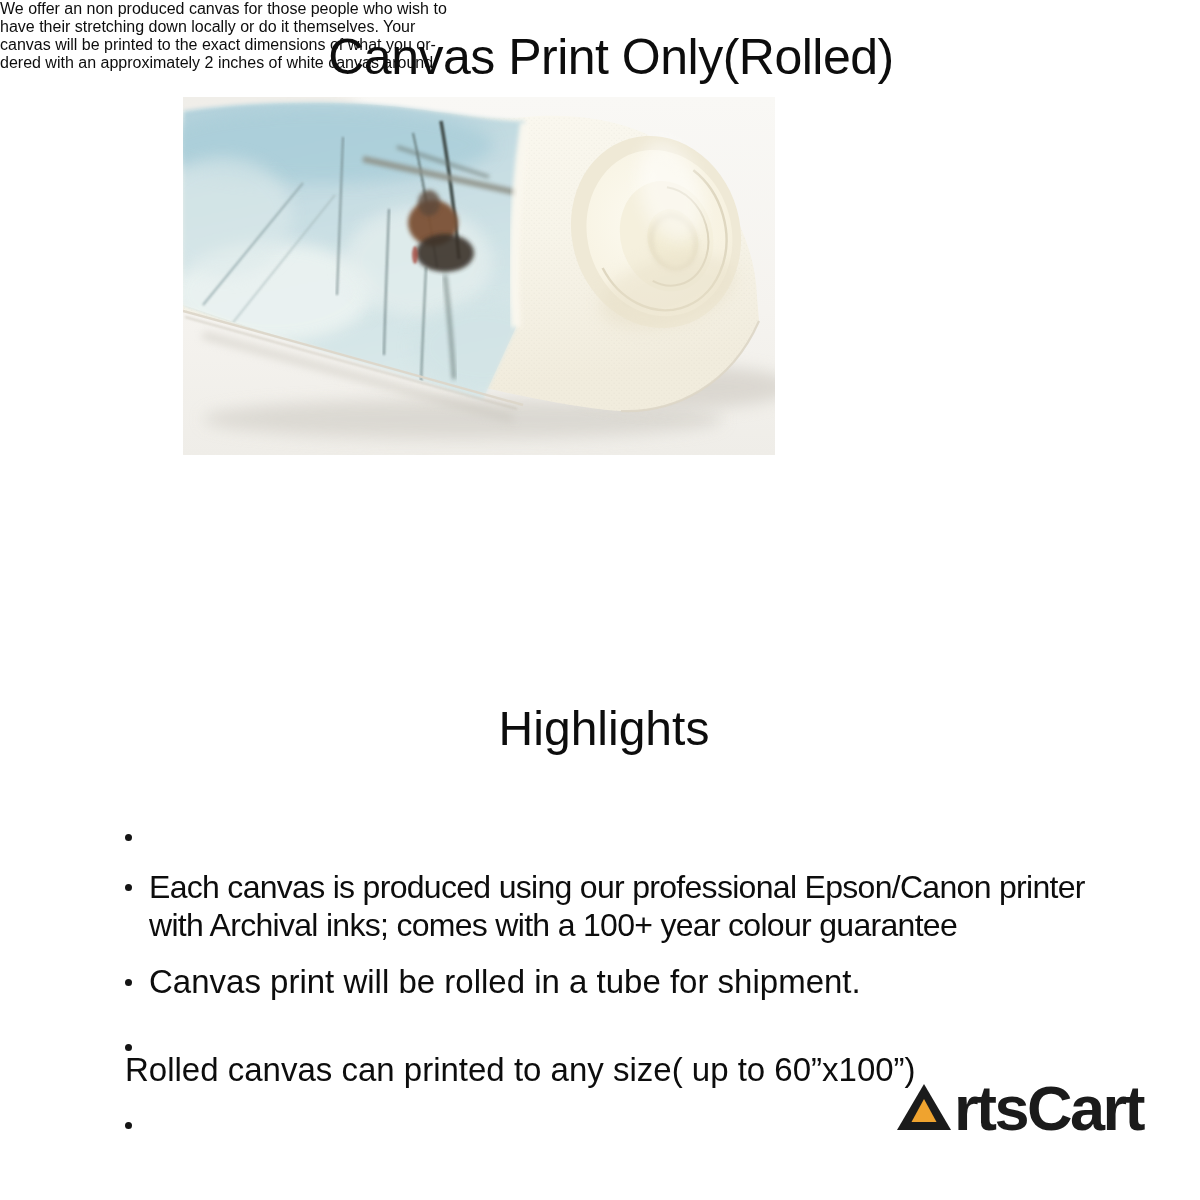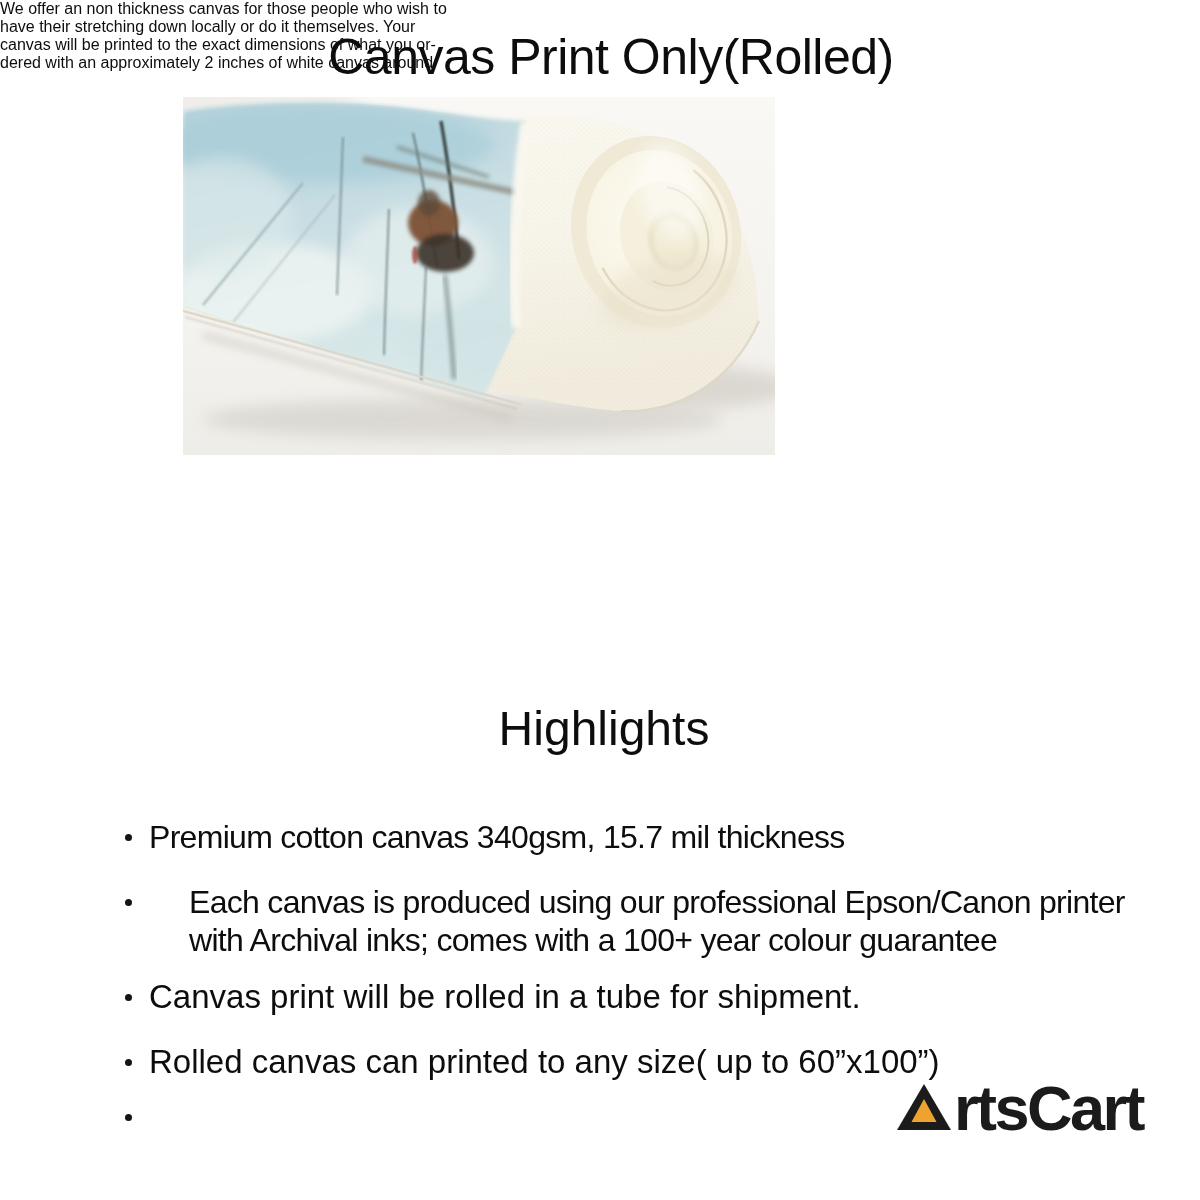--- a/index.html
+++ b/index.html
@@ -23,22 +23,22 @@
     text-align:center;font-size:48px;font-weight:400;line-height:57px;
   }
   .hl-list{
     position:absolute;left:125px;top:818px;width:1040px;margin:0;padding:0;list-style:none;
   }
   .hl-item{display:flex;align-items:flex-start;font-size:33px;line-height:38px;}
   .hl-item.cond{letter-spacing:-0.7px;font-size:32px;}
   .hl-item .dot{flex:none;width:7px;height:7px;border-radius:50%;background:#141414;margin:16px 17px 0 0;}
   .hl-item .lines div{white-space:nowrap;}
   .mb27{margin-bottom:27px;}
-  .mb19{margin-bottom:19px;gap:40px;}
-  .mb17{margin-bottom:17px;}
+  .mb19{margin-bottom:19px;}
+  .mb17{margin-bottom:17px;flex-direction:column;}
   .logo{
     position:absolute;left:897px;top:1072px;width:260px;height:70px;
   }
 </style>
 </head>
 <body>
 
 <div class="page">
 
   <h1 class="title">Canvas Print Only(Rolled)</h1>
@@ -154,34 +154,31 @@
       <g>
         <path d="M 0,214 C 110,244 250,283 340,308" stroke="#dcd6c9" stroke-width="2.4" fill="none" opacity="0.95"></path>
         <path d="M 2,220 C 110,250 245,288 334,312" stroke="#c6c0b3" stroke-width="1.6" fill="none" opacity="0.7" filter="url(#b1)"></path>
         <path d="M 576,224 C 548,288 492,316 438,314" stroke="#ddd6c6" stroke-width="2.2" fill="none" opacity="0.9"></path>
       </g>
     </svg>
   </div>
 
   <p class="desc">
     </p>
-    <div>We offer an non thickness canvas for those people who wish to</div>
+    <div>We offer an non produced canvas for those people who wish to</div>
     <div>have their stretching down locally or do it themselves. Your</div>
     <div>canvas will be printed to the exact dimensions of what you or-</div>
     <div>dered with an approximately 2 inches of white canvas around</div>
   <p></p>
 
   <h2 class="subhead">Highlights</h2>
 
   <ul class="hl-list">
     <li class="hl-item cond mb27">
       <span class="dot"></span>
-      <span class="lines">
-        <div>Premium cotton canvas 340gsm, 15.7 mil thickness</div>
-      </span>
     </li>
     <li class="hl-item cond mb19">
       <span class="dot"></span>
       <span class="lines">
         <div>Each canvas is produced using our professional Epson/Canon printer</div>
         <div>with Archival inks; comes with a 100+ year colour guarantee</div>
       </span>
     </li>
     <li class="hl-item mb27">
       <span class="dot"></span>

